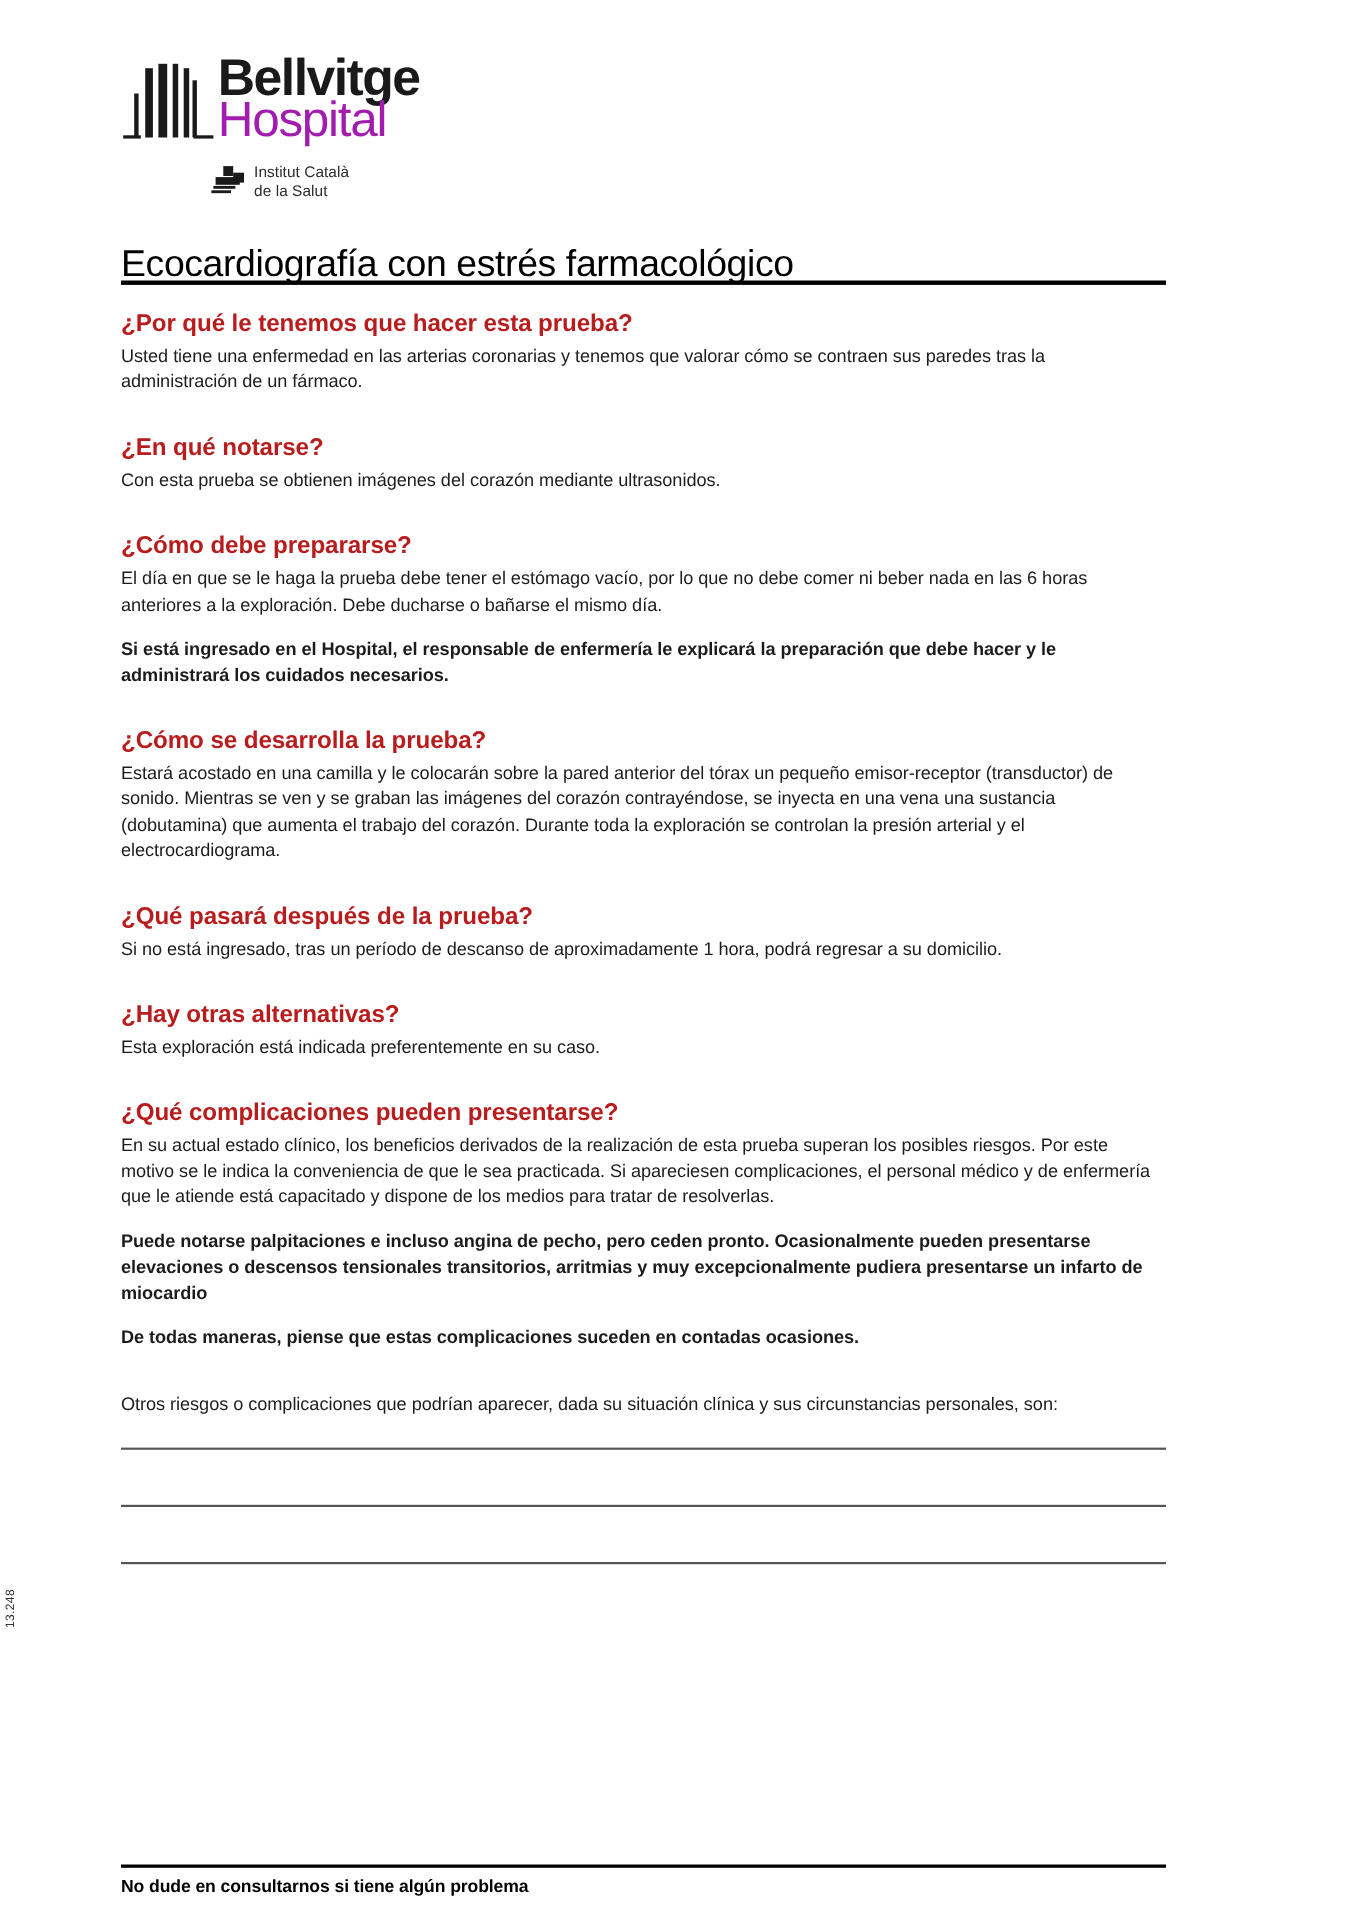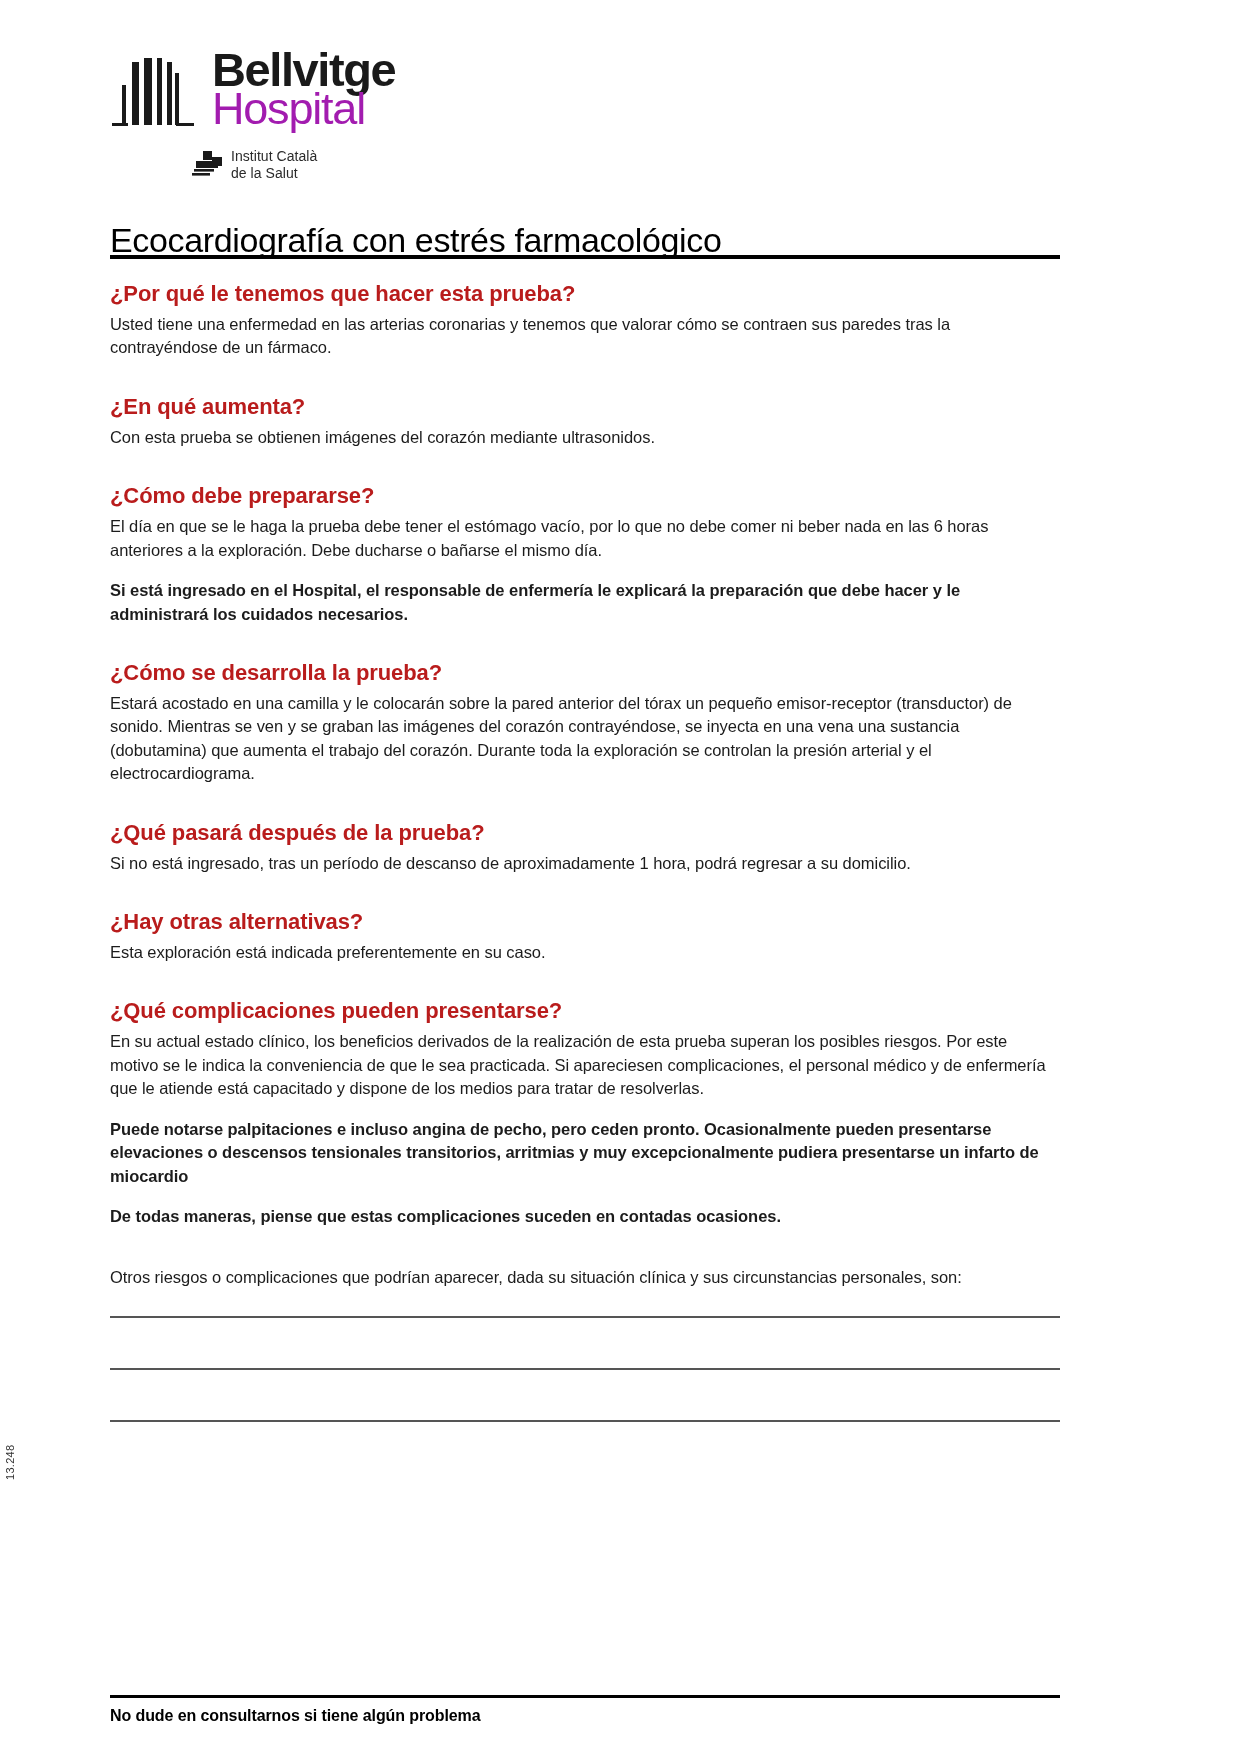--- a/index.html
+++ b/index.html
@@ -43,21 +43,20 @@
   .header {
     position: absolute;
     left: 110px;
     top: 48px;
     width: 420px;
     height: 140px;
   }
   .logo-row {
     display: flex;
     align-items: flex-start;
-    gap: 14px;
   }
   .logo-mark {
     width: 88px;
     height: 86px;
     flex: 0 0 88px;
     margin-top: 4px;
   }
   .logo-words {
     display: flex;
     flex-direction: column;
@@ -229,25 +228,25 @@
     </div>
   </div>
 
   <div class="doc-title">Ecocardiografía con estrés farmacológico</div>
   <div class="title-rule"></div>
 
   <div class="content">
 
     <div class="section">
       <p class="sec-head">¿Por qué le tenemos que hacer esta prueba?</p>
-      <p class="para">Usted tiene una enfermedad en las arterias coronarias y tenemos que valorar cómo se contraen sus paredes tras la contrayéndose de un fármaco.</p>
-    </div>
-
-    <div class="section">
-      <p class="sec-head sp">¿En qué aumenta?</p>
+      <p class="para">Usted tiene una enfermedad en las arterias coronarias y tenemos que valorar cómo se contraen sus paredes tras la administración de un fármaco.</p>
+    </div>
+
+    <div class="section">
+      <p class="sec-head sp">¿En qué notarse?</p>
       <p class="para">Con esta prueba se obtienen imágenes del corazón mediante ultrasonidos.</p>
     </div>
 
     <div class="section">
       <p class="sec-head sp">¿Cómo debe prepararse?</p>
       <p class="para">El día en que se le haga la prueba debe tener el estómago vacío, por lo que no debe comer ni beber nada en las 6 horas anteriores a la exploración. Debe ducharse o bañarse el mismo día.</p>
       <p class="para">Si está ingresado en el Hospital, el responsable de enfermería le explicará la preparación que debe hacer y le administrará los cuidados necesarios.</p>
     </div>
 
     <div class="section">

